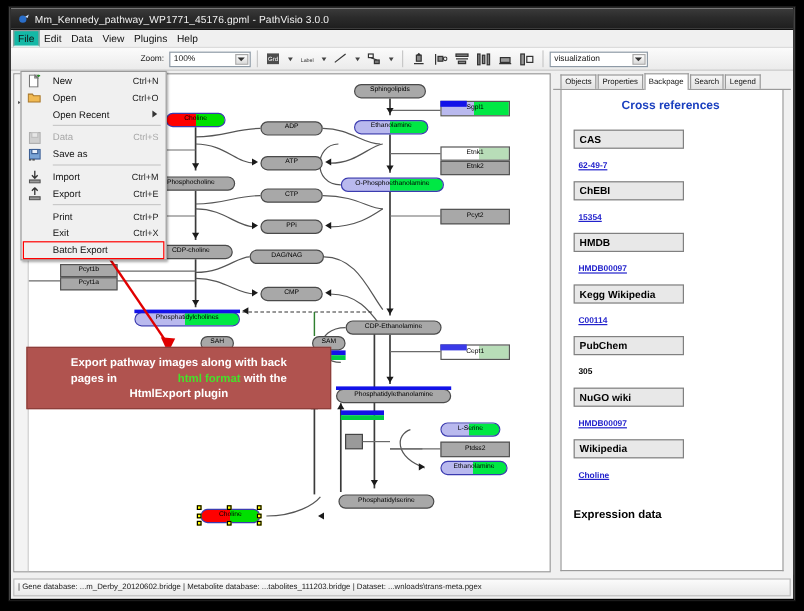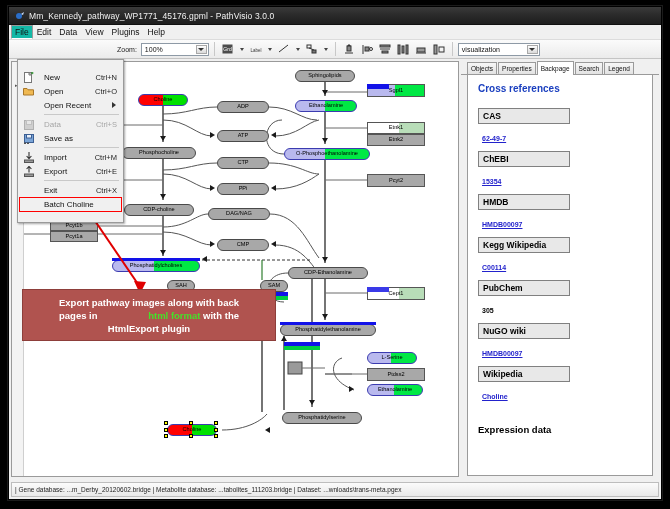--- a/index.html
+++ b/index.html
@@ -235,20 +235,21 @@
   .panel-left-grip {
     position:absolute; left:0; top:0; width:6px; height:416px;
     background:#f0f0f0;
   }
   .grip-dots { position:absolute; left:1px; top:2px; font-size:5px; color:#666; line-height:3px;}
   .xref-title {
     color: #1a3fbf;
     font-size: 10px;
     font-weight: bold;
     margin-bottom: 14px;
+    margin-left: 40px;
   }
   .xref-head {
     background: #e8e8e8;
     border: 1px solid #808080;
     font-size: 8.5px;
     font-weight: bold;
     color: #000;
     padding: 2px 4px;
     width: 92px;
     margin-bottom: 3px;
@@ -276,26 +277,26 @@
     display:flex; align-items:center;
     font-size: 6.5px;
     color: #222;
     padding-left: 3px;
   }
 
   
   .dropdown {
     position: absolute;
     left: 8px; top: 52px;
-    width: 107px;
+    width: 122px;
     background: #f0f0f0;
     border: 1px solid #9a9a9a;
     box-shadow: 1px 1px 2px rgba(0,0,0,.35);
     z-index: 100;
-    padding: 10px 0;
+    padding: 0 0;
   }
   .dd-gutter {
     position:absolute; left:1px; top:1px; width:22px; height: calc(100% - 2px);
     background: #f0f0f0;
   }
   .dd-item {
     position: relative;
     height: 14px;
     display:flex; align-items:center;
     font-size: 8px;
@@ -771,25 +772,29 @@
               <path d="M5 6.6 L5 0.6 M2.6 3 L5 0.4 L7.4 3" stroke="#333" stroke-width="1.1" fill="none"></path>
               <rect x="0.5" y="8" width="9" height="2.5" fill="#9a9a9a" stroke="#555"></rect>
             </svg>
         </span>
         <span>Export</span>
         <span class="accel">Ctrl+E</span>
       </div>
 
       <div class="dd-sep"></div>
 
+      <div class="dd-item">
+        <span>Print</span>
+        <span class="accel">Ctrl+P</span>
+      </div>
 
       <div class="dd-item">
         <span>Exit</span>
         <span class="accel">Ctrl+X</span>
       </div>
 
       <div class="dd-item highlight">
-        <span>Batch Choline</span>
+        <span>Batch Export</span>
       </div>
     </div>
 
   </div>
 </div>
 
 </body></html>

